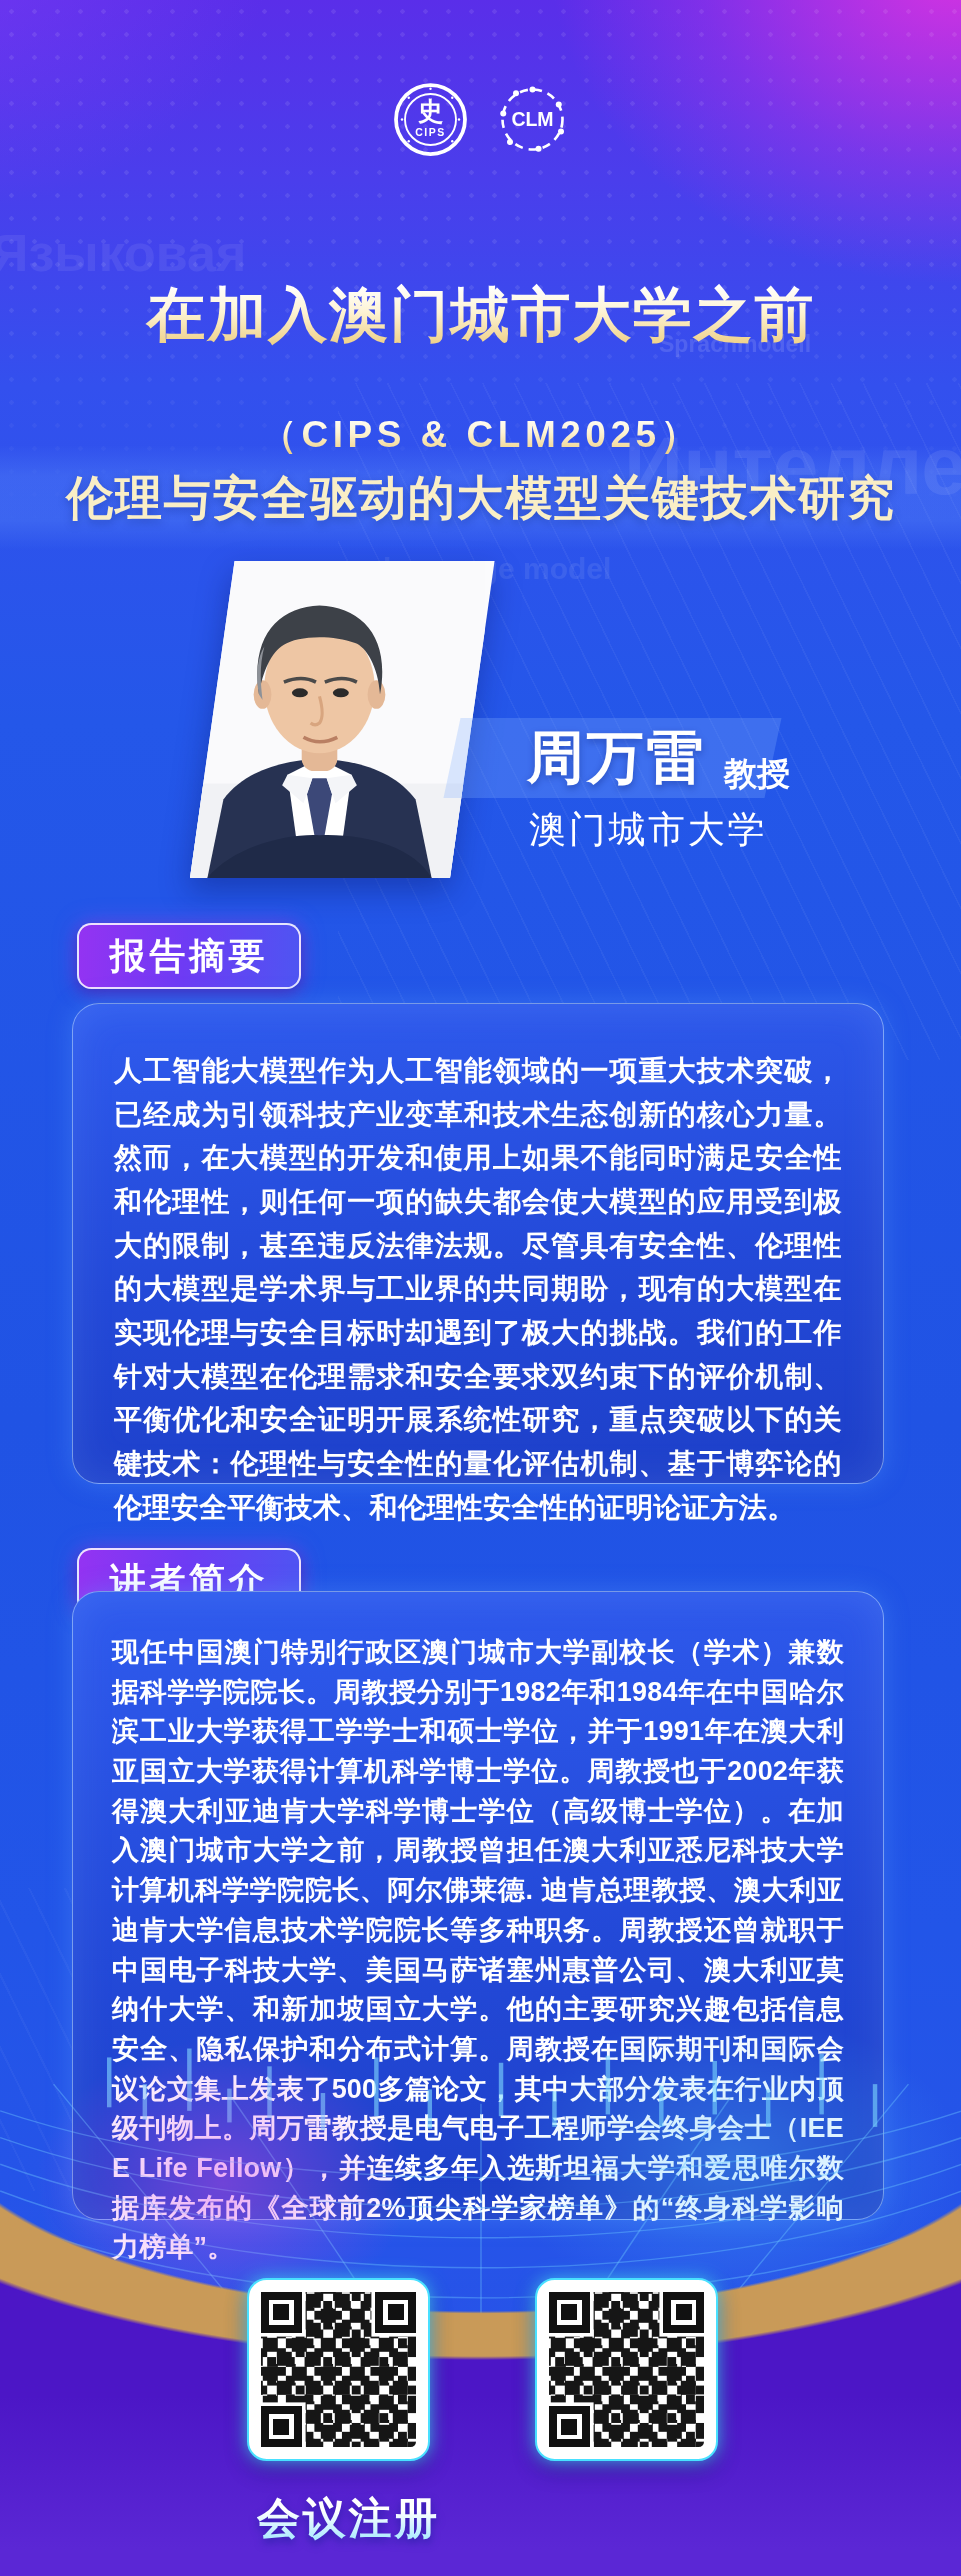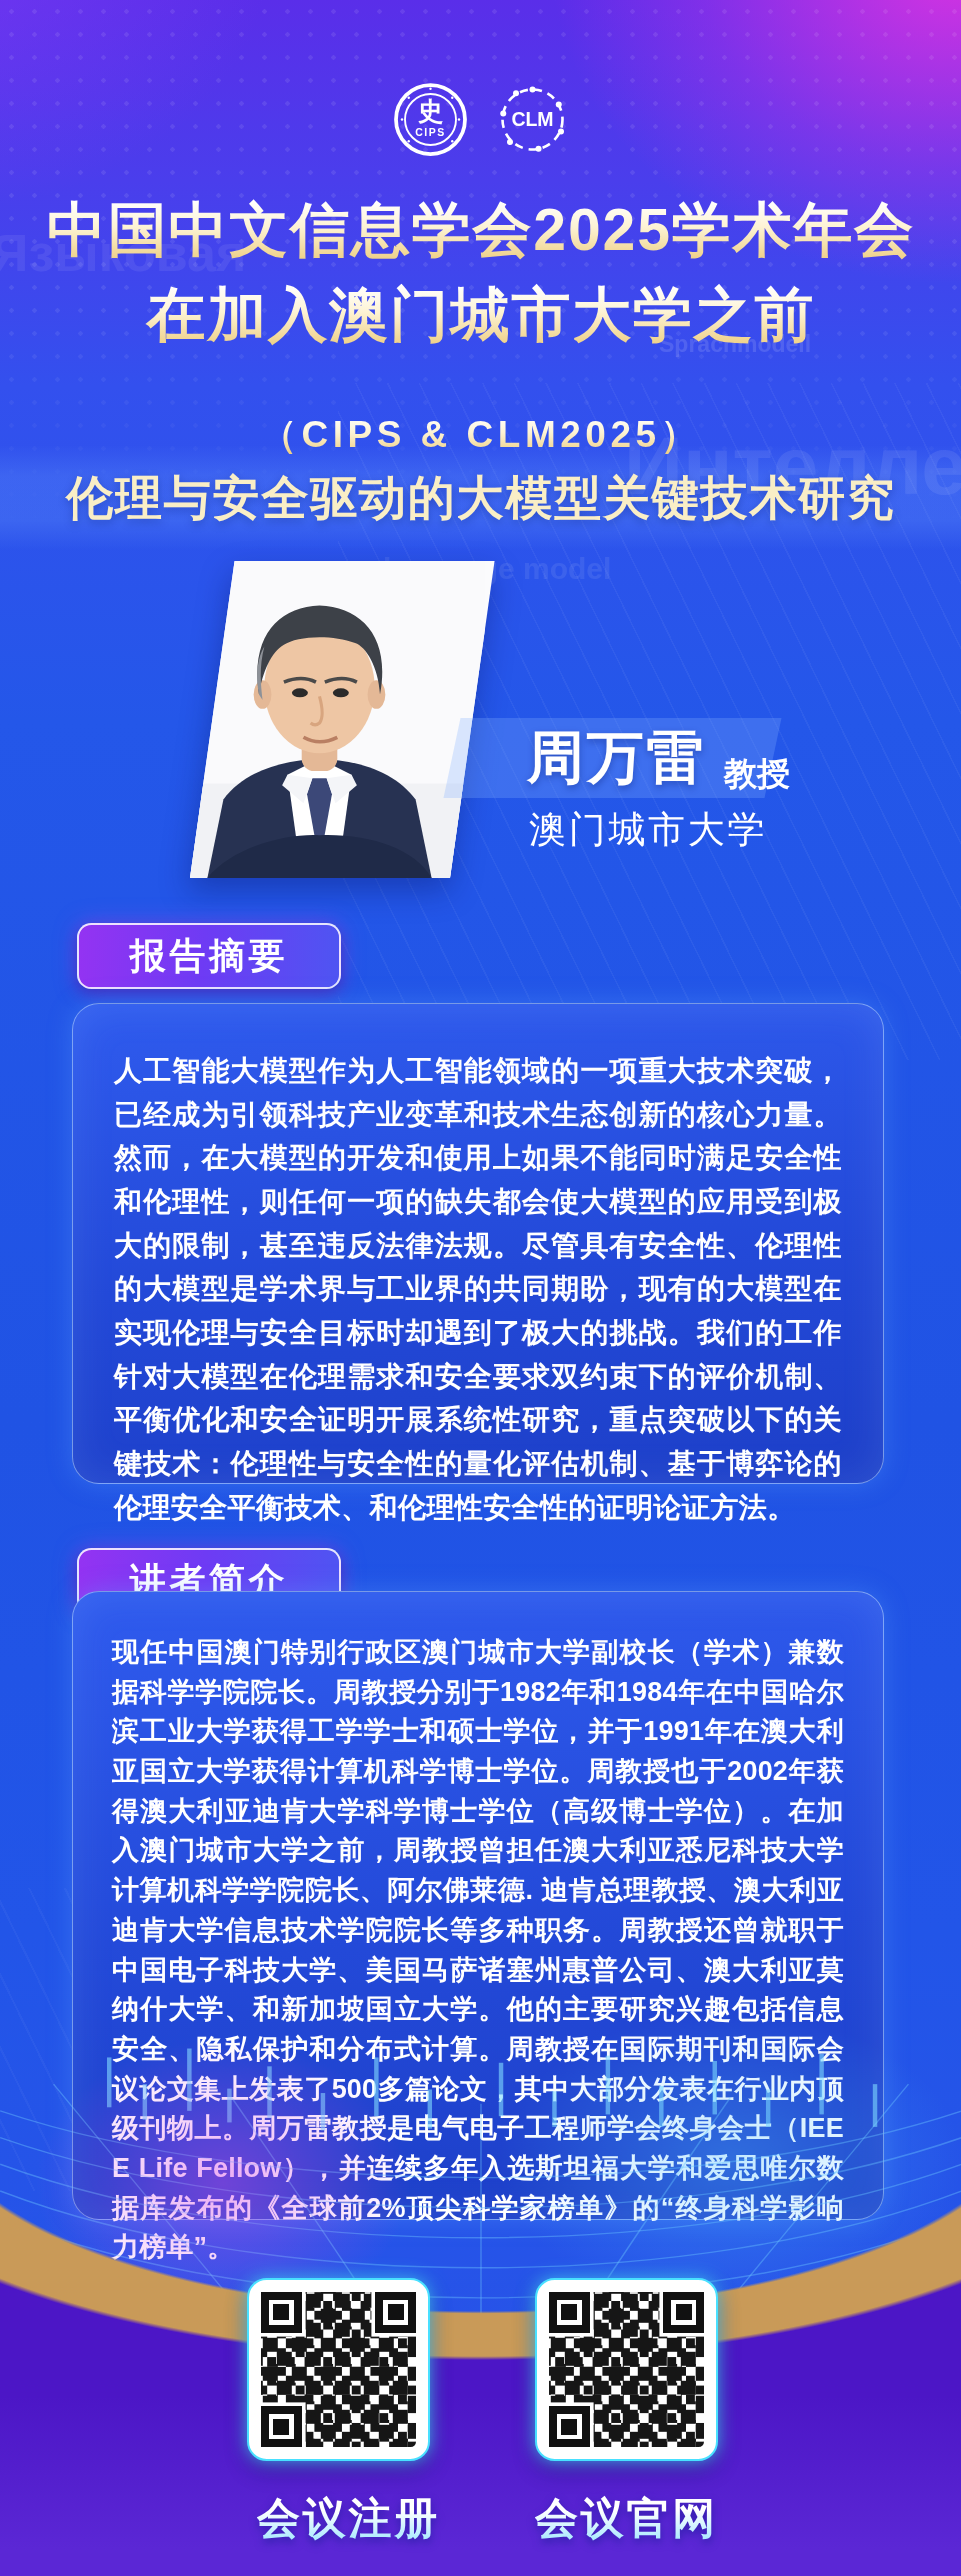--- a/index.html
+++ b/index.html
@@ -38,21 +38,21 @@
   .photo{position:absolute;left:190px;top:561px;width:260px;height:317px;background:#fbfbfd;
     transform:skewX(-8deg);transform-origin:50% 100%;overflow:hidden;box-shadow:0 12.5px 30px rgba(10,25,110,.4);}
   .photo svg{position:absolute;left:-36px;top:0;width:331px;height:317px;transform:skewX(8deg);transform-origin:50% 100%;}
   .name-band{position:absolute;left:452px;top:718px;width:321px;height:80px;background:rgba(130,175,255,.28);transform:skewX(-12deg);}
   .name-row{position:absolute;left:527px;top:720px;display:flex;align-items:flex-end;gap:18px;color:#fff;}
   .name{font-size:57px;font-weight:800;letter-spacing:2.7px;text-shadow:0 2.7px 7.1px rgba(10,30,120,.4);}
   .prof{font-size:33px;font-weight:700;}
   .affiliation{position:absolute;left:529px;top:805px;color:#fff;font-size:37px;font-weight:400;letter-spacing:2.7px;}
 
   
-  .badge{position:absolute;left:77px;width:264px;height:66px;border-radius:14.3px;display:flex;align-items:center;justify-content:center;
+  .badge{position:absolute;left:77px;width:224px;height:66px;border-radius:14.3px;display:flex;align-items:center;justify-content:center;
     background:linear-gradient(95deg,#9433f2 0%,#6e3bf4 48%,#4e55f2 100%);
     border:2.7px solid rgba(255,255,255,.85);box-sizing:border-box;
     box-shadow:0 5.3px 16px rgba(50,16,150,.55),0 0 21.4px rgba(160,84,255,.55);
     color:#fff;font-size:36px;font-weight:800;letter-spacing:3.6px;}
   .b1{top:923px;} .b2{top:1511px;margin-top:37px;}
   .card{position:absolute;left:72px;width:812px;border-radius:27px;box-sizing:border-box;
     background:linear-gradient(176deg,#2f5bee 0%,#2349d8 55%,#1d3fc8 100%);
     border:1.8px solid rgba(195,228,255,.55);
     box-shadow:inset 0 0 41px rgba(150,195,255,.16),0 0 25px rgba(90,160,255,.35);}
   .c1{top:1003px;height:481px;padding:45px 41px;}
@@ -120,21 +120,20 @@
         <circle cx="85" cy="30" r="4" fill="#fff"></circle>
       <circle cx="88" cy="66" r="4" fill="#fff"></circle>
         <circle cx="58" cy="89" r="4" fill="#fff"></circle>
       <circle cx="20" cy="80" r="4" fill="#fff"></circle>
         <circle cx="11" cy="42" r="4" fill="#fff"></circle>
       <circle cx="28" cy="15" r="4" fill="#fff"></circle>
       <text x="50" y="59" font-size="26" fill="#fff" font-weight="bold" text-anchor="middle">CLM</text>
     </svg>
   </div>
 
-  <div class="title t1 gold">中国中文信息学会2025学术年会</div>
   <div class="title t2 gold">在加入澳门城市大学之前</div>
   <div class="title t3 gold">（CIPS &amp; CLM2025）</div>
   <div class="title subtitle">伦理与安全驱动的大模型关键技术研究</div>
 
   <div class="photo">
     <svg viewBox="0 0 372 356">
       <rect width="372" height="356" fill="#fafafc"></rect>
       <rect x="0" y="250" width="372" height="106" fill="#f1f2f5"></rect>
 
       <path d="M60 356 L78 268 C100 238 140 224 186 222 C232 224 272 238 294 268 L312 356 Z" fill="#273252"></path>
@@ -232,16 +231,15 @@
     <div class="finder f-tr"></div>
     <div class="finder f-bl"></div>
   </div>
   <div class="qr-panel qr-right">
     <div class="qr-pattern"></div>
     <div class="finder f-tl"></div>
     <div class="finder f-tr"></div>
     <div class="finder f-bl"></div>
   </div>
   <div class="qr-label l-left">会议注册</div>
-  <div class="qr-label l-right">会议官网</div>
 
 </div>
 
 
 </body></html>

